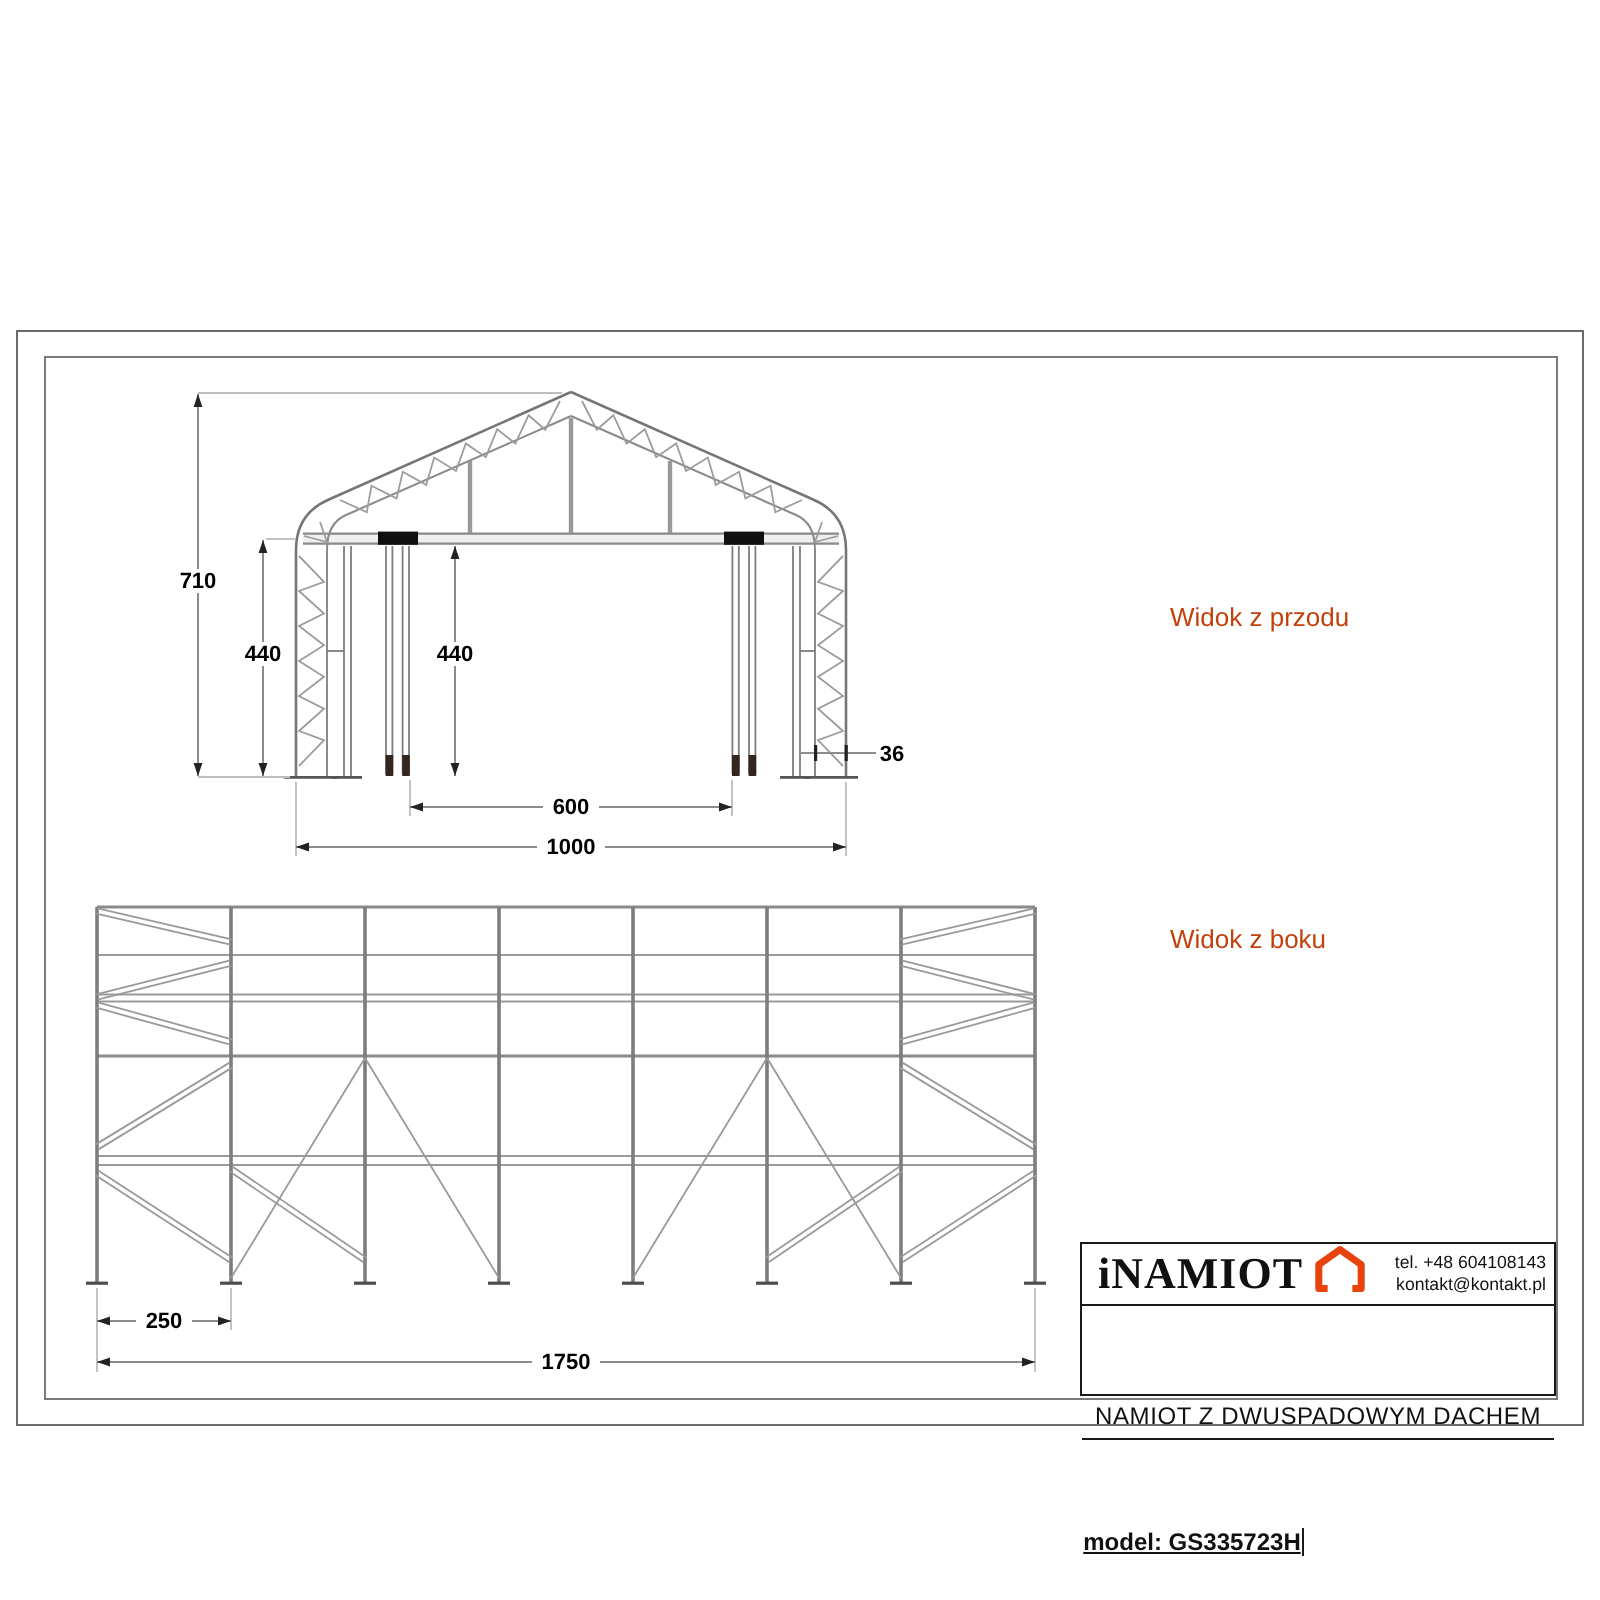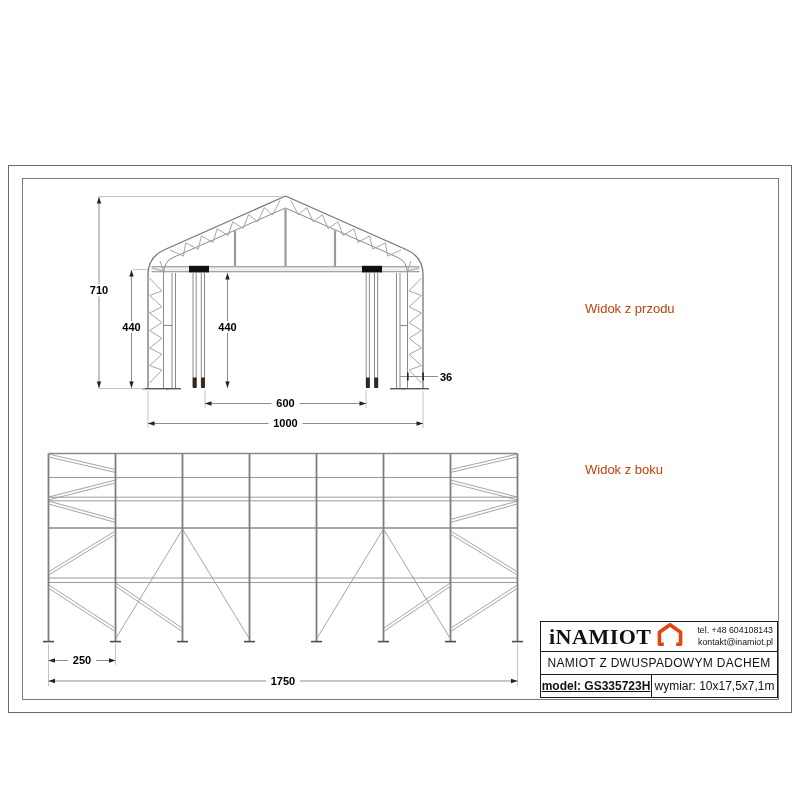--- a/index.html
+++ b/index.html
@@ -10,21 +10,21 @@
   .frame-inner{position:absolute;left:22px;top:138px;width:755px;height:520px;
                border:1.8px solid #7a7a7a;}
   svg.drawing{position:absolute;left:0;top:0;}
   .view-label{position:absolute;font-size:13px;color:#c2410c;}
   .vl-front{left:585px;top:261px;}
   .vl-side{left:585px;top:422px;}
   .dimtext{font-family:"Liberation Sans",sans-serif;font-size:11px;font-weight:bold;fill:#000;}
   
   .tblock{position:absolute;left:540px;top:581px;width:238px;height:77px;
           border:1.7px solid #1a1a1a;box-sizing:border-box;background:#fff;
-          display:flex;flex-direction:column;}
+          display:flex;flex-direction:column;gap:44px;}
   .tb-row1{flex:0 0 30px;border-bottom:1.5px solid #1a1a1a;display:flex;align-items:center;
            padding:0 4px 0 8px;box-sizing:border-box;}
   .tb-row2{flex:0 0 22px;border-bottom:1.5px solid #1a1a1a;display:flex;align-items:center;
            justify-content:center;font-size:12px;letter-spacing:.3px;}
   .tb-row3{flex:1;display:flex;}
   .tb-model{flex:0 0 110px;border-right:1.5px solid #1a1a1a;display:flex;align-items:center;
             justify-content:center;font-size:12px;font-weight:bold;text-decoration:underline;}
   .tb-dim{flex:1;display:flex;align-items:center;justify-content:center;font-size:12px;}
   .brand{font-family:"Liberation Serif",serif;font-weight:bold;font-size:22px;
          letter-spacing:.5px;line-height:1;white-space:nowrap;}
@@ -251,22 +251,21 @@
   <div class="tblock">
     <div class="tb-row1">
       <span class="brand">iNAMIOT</span>
       <span class="brand-icon">
         <svg width="30" height="25" viewBox="0 0 34 27">
           <path d="M10,24.5 L5,24.5 L5,11 L17,2.5 L29,11 L29,24.5 L24,24.5" fill="none" stroke="#e8430c" stroke-width="4" stroke-linejoin="round"></path>
         </svg>
       </span>
       <span class="contact">
         <div>tel. +48 604108143</div>
-        <div>kontakt@inamiot.pl</div>
+        <div>kontakt@kontakt.pl</div>
       </span>
     </div>
     <div class="tb-row2">NAMIOT Z DWUSPADOWYM DACHEM</div>
     <div class="tb-row3">
       <div class="tb-model">model: GS335723H</div>
-      <div class="tb-dim">wymiar: 10x17,5x7,1m</div>
     </div>
   </div>
 </div>
 
 </body></html>

